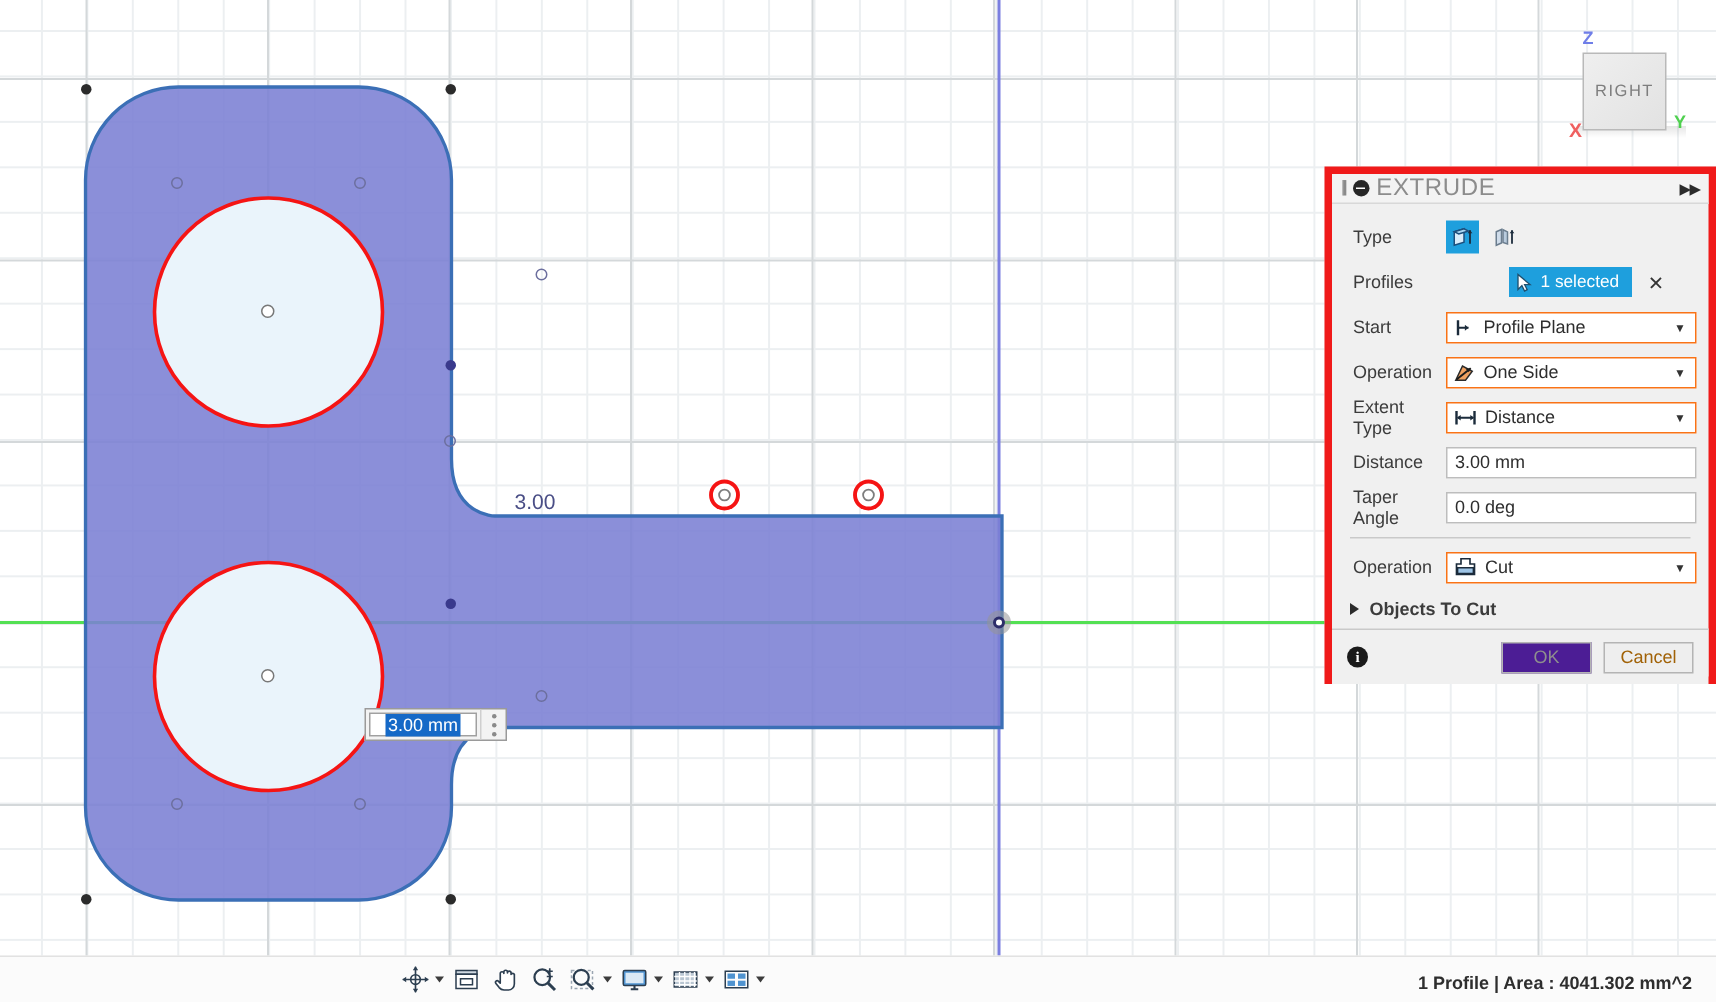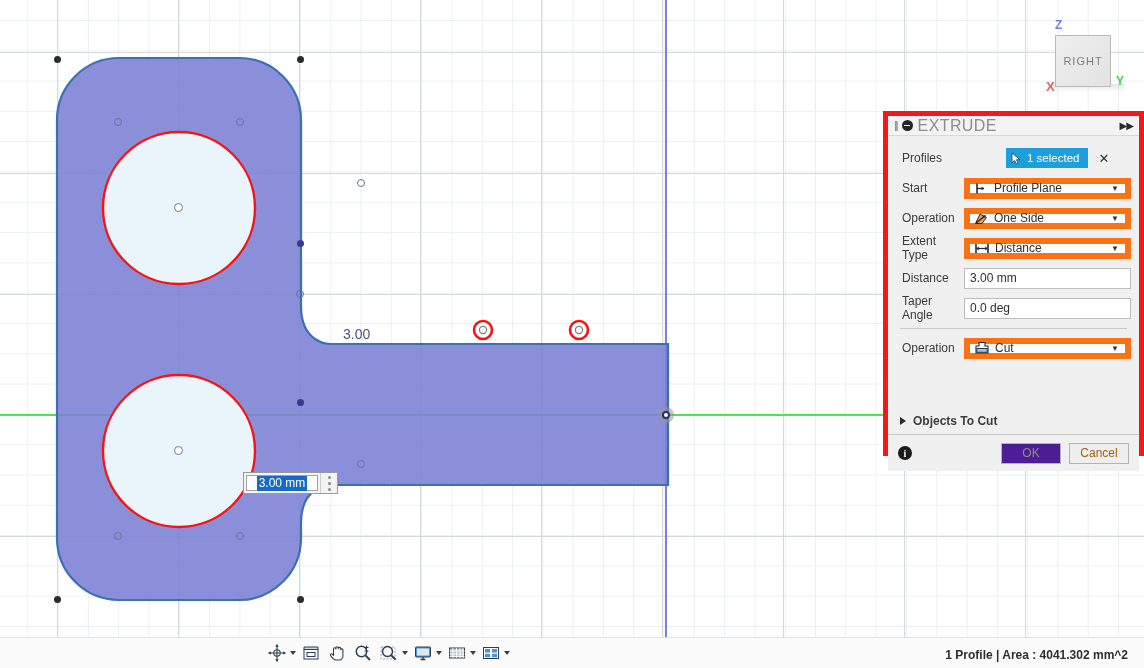--- a/index.html
+++ b/index.html
@@ -137,35 +137,35 @@
   }
   .type-btn.sel{background:#1e9fdd;}
 
   .sel-chip{
     height:20px;background:#1e9fdd;color:#fff;font-size:11.5px;
     display:flex;align-items:center;gap:5px;padding:0 9px 0 5px;margin-left:42px;
   }
   .chip-x{margin-left:10px;color:#333;font-size:13px;line-height:1;}
 
   .combo{
-    flex:1;height:21px;background:#fff;border:6px solid #f97316;box-sizing:border-box;
+    flex:1;height:21px;background:#fff;border:1px solid #f97316;box-sizing:border-box;
     display:flex;align-items:center;padding:0 4px;gap:5px;font-size:12px;
   }
   .combo .cb-text{flex:1;color:#2e2e2e;}
   .combo .cb-arrow{font-size:8px;color:#333;padding-right:2px;}
 
   .txtfield{
     flex:1;height:21px;background:#fff;border:1px solid #bdbdbd;box-sizing:border-box;
     display:flex;align-items:center;padding:0 5px;font-size:12px;color:#2e2e2e;
   }
 
   .sep{height:1px;background:#c9c9c9;margin:5px 12px 4px 12px;}
 
   .row-tree{
-    display:flex;align-items:center;height:26px;padding:0 8px 0 12px;gap:7px;margin-top:45px;
+    display:flex;align-items:center;height:26px;padding:0 8px 0 12px;gap:7px;
   }
   .tri{
     width:0;height:0;border-left:6px solid #2b2b2b;
     border-top:4.5px solid transparent;border-bottom:4.5px solid transparent;
   }
   .tree-label{font-size:12px;font-weight:bold;color:#3c3c3c;}
 
   .dlg-footer{
     flex:0 0 auto;height:36px;border-top:1px solid #c9c9c9;background:#f0f0f0;
     display:flex;align-items:center;padding:0 10px;
@@ -289,20 +289,39 @@
     <span class="dlg-grip">|||</span>
     <span class="dlg-min">
         <i></i>
       </span>
     <span class="dlg-title">EXTRUDE</span>
     <span class="dlg-expand">▶▶</span>
   </div>
 
   <div class="dlg-body">
 
+    <div class="row">
+      <span class="row-label">Type</span>
+      <span class="type-btn sel">
+        <svg width="17" height="17" viewBox="0 0 17 17">
+          <path d="M2.5 4.5 L9 2.5 L9 11.5 L2.5 13.5 Z" fill="#d9ecfa" stroke="#1b4f7d" stroke-width="1"></path>
+          <path d="M2.5 4.5 L9 2.5 L12 4 L5.5 6 Z" fill="#a8d6f2" stroke="#1b4f7d" stroke-width="1"></path>
+          <path d="M13 3.5 L13 12.5" stroke="#1b2b3b" stroke-width="1.2"></path>
+          <path d="M13 3.5 l-1.6 2 h3.2 z" fill="#1b2b3b"></path>
+        </svg>
+      </span>
+      <span class="type-btn">
+        <svg width="17" height="17" viewBox="0 0 17 17">
+          <path d="M2.5 4.5 L6 3 L6 12 L2.5 13.5 Z" fill="#cfdcea" stroke="#6b7d8e" stroke-width="1"></path>
+          <path d="M7 3.2 L10 4.6 L10 12.6 L7 11.6 Z" fill="#b9cbdd" stroke="#6b7d8e" stroke-width="1"></path>
+          <path d="M13 3.5 L13 12.5" stroke="#1b2b3b" stroke-width="1.2"></path>
+          <path d="M13 3.5 l-1.6 2 h3.2 z" fill="#1b2b3b"></path>
+        </svg>
+      </span>
+    </div>
 
     <div class="row">
       <span class="row-label">Profiles</span>
       <span class="sel-chip">
         <svg width="11" height="13" viewBox="0 0 11 13">
           <path d="M1 1 L1 11 L3.6 8.4 L5.4 12 L7.1 11.1 L5.4 7.7 L9 7.7 Z" fill="#ffffff" stroke="#20506e" stroke-width="0.9"></path>
         </svg>
         <span>1 selected</span>
       </span>
       <span class="chip-x">✕</span>

